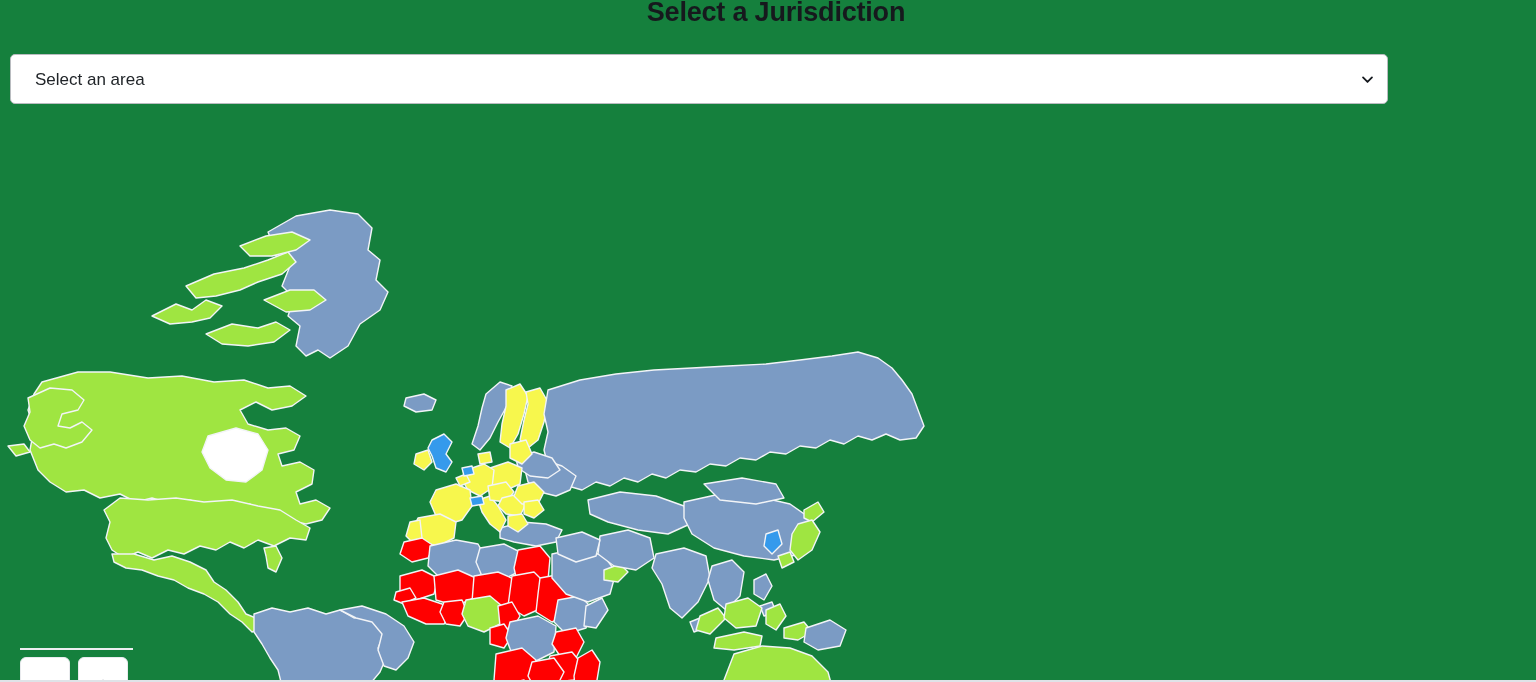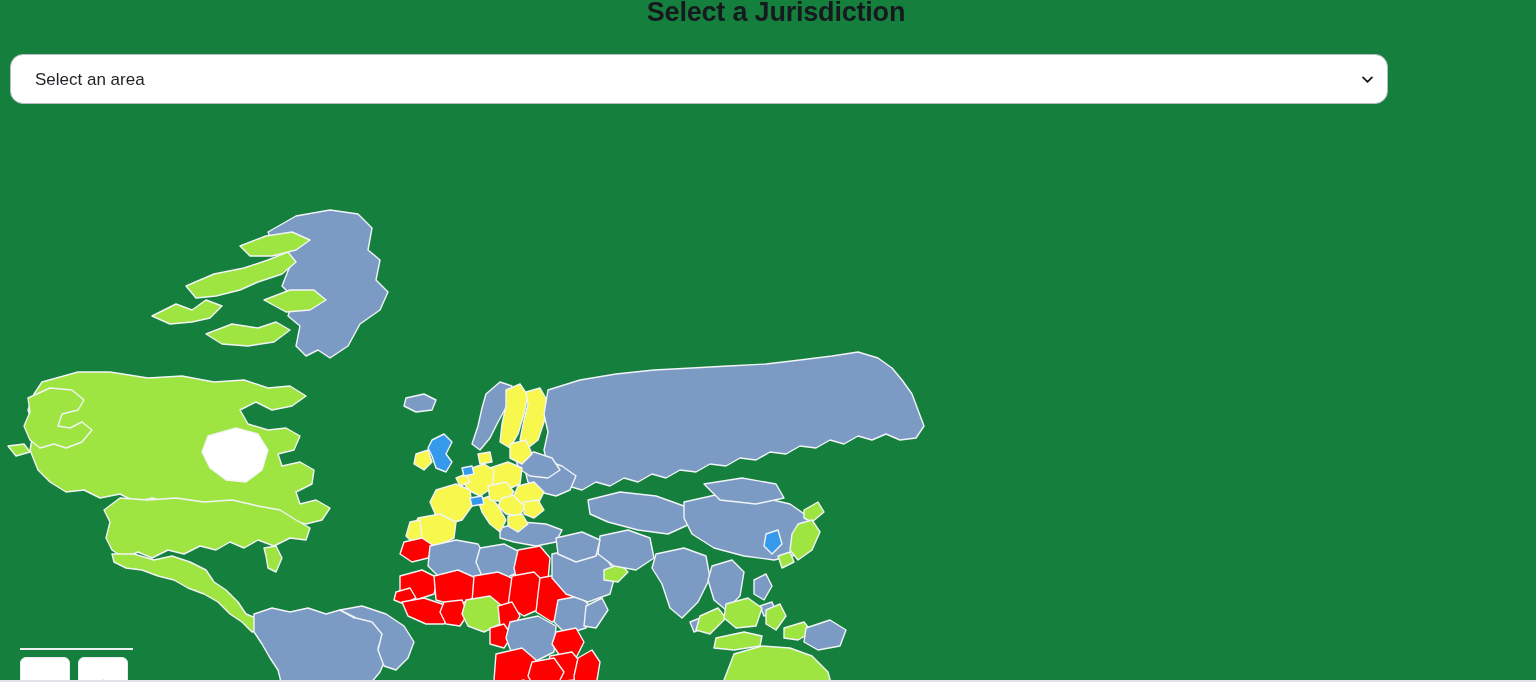--- a/index.html
+++ b/index.html
@@ -41,21 +41,21 @@
   .jur-select {
     width: 100%;
     height: 50px;
     box-sizing: border-box;
     padding: 0 38px 0 24px;
     font-family: "Liberation Sans", sans-serif;
     font-size: 17px;
     color: #212529;
     background: #ffffff;
     border: 1px solid #b9bcc0;
-    border-radius: 13px;
+    border-radius: 5px;
     -webkit-appearance: none;
     -moz-appearance: none;
     appearance: none;
     outline: none;
   }
   .select-chevron {
     position: absolute;
     right: 14px;
     top: 19px;
     width: 13px;

